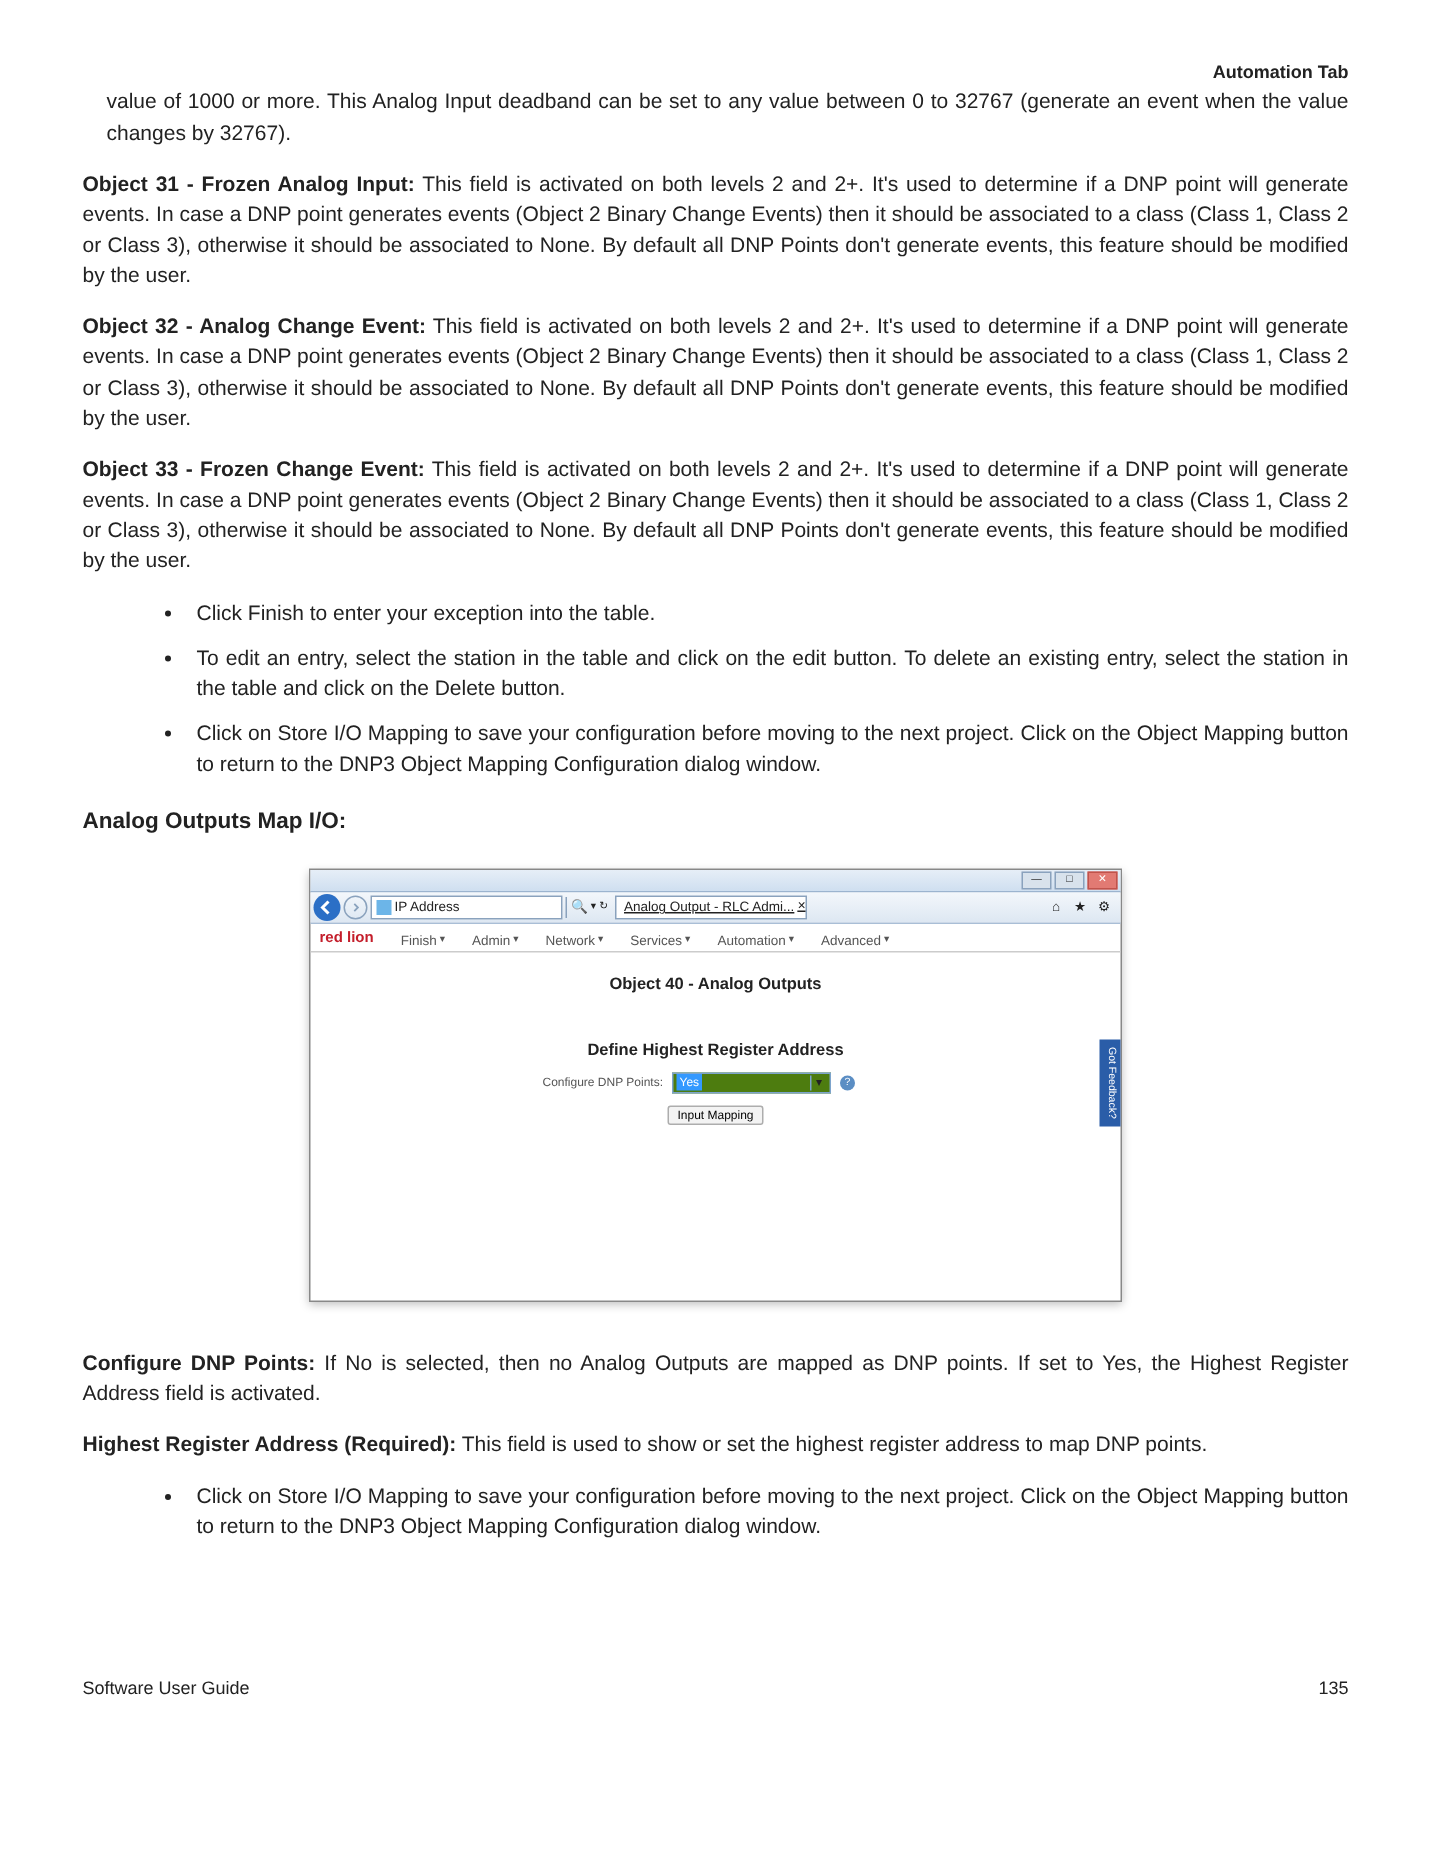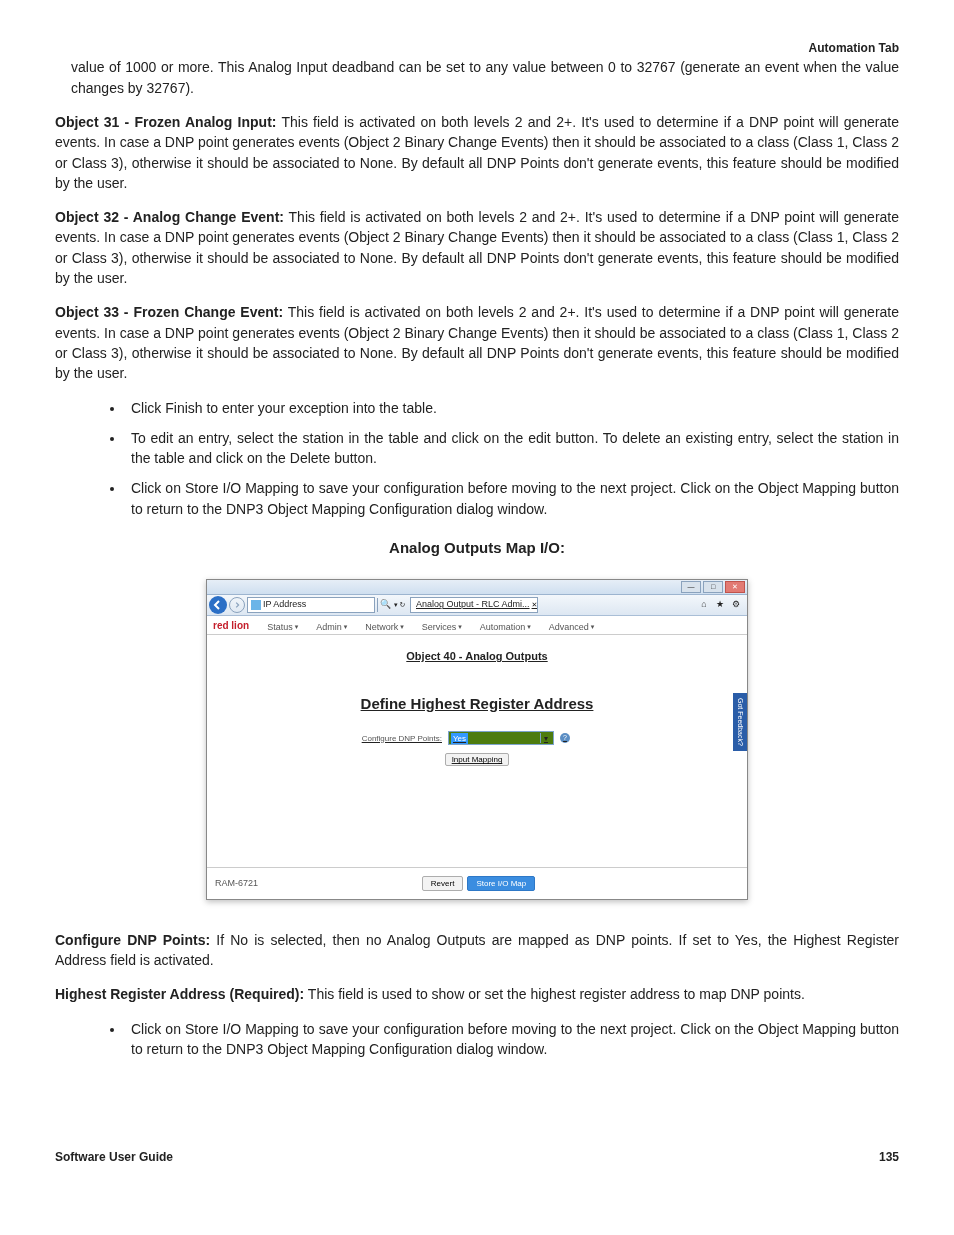--- a/index.html
+++ b/index.html
@@ -31,21 +31,20 @@
   }
   li {
     margin-bottom: 10px;
     text-align: justify;
     padding-left: 6px;
   }
   h3.section {
     font-size: 15px;
     font-weight: bold;
     margin: 18px 0 4px 0;
-    text-align: center;
   }
   .figure-wrap {
     display: flex;
     justify-content: center;
     margin: 20px 0 30px 0;
   }
   .app-window {
     width: 540px;
     border: 1px solid #888;
     box-shadow: 0 2px 6px rgba(0,0,0,0.25);
@@ -83,24 +82,24 @@
   .ie-icons { margin-left:auto; display:flex; gap:6px; padding-right:4px; }
   .ie-icons span { width:10px; height:10px; display:flex; align-items:center; justify-content:center;}
   .nav-bar {
     display:flex; align-items:flex-end; height:18px;
     border-bottom:1px solid #ccc; padding: 0 6px; gap:18px;
     font-size:9px; color:#555;
   }
   .logo { font-weight:bold; color:#c41e2b; font-size:10px;}
   .nav-item { display:flex; align-items:center; gap:2px;}
   .caret { font-size:7px;}
-  .content-area { padding: 14px 8px 8px 8px; position:relative; min-height:210px;text-decoration:underline;}
+  .content-area { padding: 14px 8px 8px 8px; position:relative; min-height:210px;}
   .content-title { text-align:center; font-weight:bold; font-size:11px; margin-bottom:28px;}
   .form-block { text-align:center; }
-  .form-heading { font-weight:bold; font-size:15px; margin-bottom:17px;}
+  .form-heading { font-weight:bold; font-size:11px; margin-bottom:6px;}
   .form-row { display:flex; align-items:center; justify-content:center; gap:6px; margin-bottom:8px;}
   .form-label { font-size:8px; color:#555; width:110px; text-align:right;}
   .form-select { width:100px; height:12px; border:1px solid #7da4cc; background:#4d7c0f; font-size:8px; display:flex; align-items:center; justify-content:space-between; padding:0 2px;}
   .sel-val { background:#3399ff; color:#fff; padding:0 2px;}
   .sel-btn { width:10px; height:10px; border-left:1px solid #7da4cc; display:flex; align-items:center; justify-content:center;}
   .form-input { width:85px; height:12px; border:1px solid #7da4cc; background:#fff;}
   .help-dot { width:10px; height:10px; border-radius:50%; background:#5b8ec4; color:#fff; font-size:7px; display:flex; align-items:center; justify-content:center;}
   .req-tag { color:#d9534f; border:1px solid #e2a9a4; background:#fcebea; padding:0 4px; font-size:8px; height:12px; display:flex; align-items:center;}
   .obj-map-btn { margin:8px auto 0 auto; display:block; font-size:8px; padding:1px 6px; border:1px solid #adadad; background:#f3f3f3; border-radius:2px;}
   .bottom-bar { display:flex; align-items:center; border-top:1px solid #ccc; padding:8px; font-size:9px;}
@@ -108,21 +107,21 @@
   .bottom-btns { margin: 0 auto; display:flex; gap:4px; transform: translateX(-20px);}
   .btn-plain { font-size:8px; padding:2px 8px; border:1px solid #adadad; background:#f3f3f3; border-radius:2px;}
   .btn-primary { font-size:8px; padding:2px 8px; border:1px solid #2e78c7; background:#3b8de0; color:#fff; border-radius:2px;}
   .feedback-tab {
     position:absolute; right:0; top:58px; width:14px; height:58px;
     background:#2a5da8; color:#fff; font-size:7px; writing-mode:vertical-rl;
     display:flex; align-items:center; justify-content:center;
   }
   .footer {
     display:flex; justify-content:space-between;
-    font-size:12px; font-weight:bold; margin-top:90px;gap:16px;
+    font-size:12px; font-weight:normal; margin-top:90px;gap:16px;
   }
 </style>
 </head>
 <body>
 
 <div class="header-right">Automation Tab</div>
 
 <p class="para indent">value of 1000 or more. This Analog Input deadband can be set to any value between 0 to 32767 (generate an event when the value changes by 32767).</p>
 
 <p class="para">
@@ -179,21 +178,21 @@
       </div>
       <div class="ie-icons">
         <span>⌂</span>
         <span>★</span>
         <span>⚙</span>
       </div>
     </div>
     <div class="nav-bar">
       <span class="logo">red lion</span>
       <span class="nav-item">
-          <span>Status</span>
+          <span>Finish</span>
           <span class="caret">▾</span>
         </span>
       <span class="nav-item">
           <span>Admin</span>
           <span class="caret">▾</span>
         </span>
       <span class="nav-item">
           <span>Network</span>
           <span class="caret">▾</span>
         </span>
@@ -220,27 +219,20 @@
             <span class="sel-val">Yes</span>
             <span class="sel-btn">▾</span>
           </div>
           <span class="help-dot">?</span>
           <span style="width:46px"></span>
         </div>
         <button class="obj-map-btn">Input Mapping</button>
       </div>
       <div class="feedback-tab">Got Feedback?</div>
     </div>
-    <div class="bottom-bar">
-      <span class="model">RAM-6721</span>
-      <div class="bottom-btns">
-        <button class="btn-plain">Revert</button>
-        <button class="btn-primary">Store I/O Map</button>
-      </div>
-    </div>
   </div>
 </div>
 
 <p class="para">
   <b>Configure DNP Points:</b><span> If No is selected, then no Analog Outputs are mapped as DNP points. If set to Yes, the Highest Register Address field is activated.</span>
 </p>
 
 <p class="para">
   <b>Highest Register Address (Required):</b><span> This field is used to show or set the highest register address to map DNP points.</span>
 </p>

